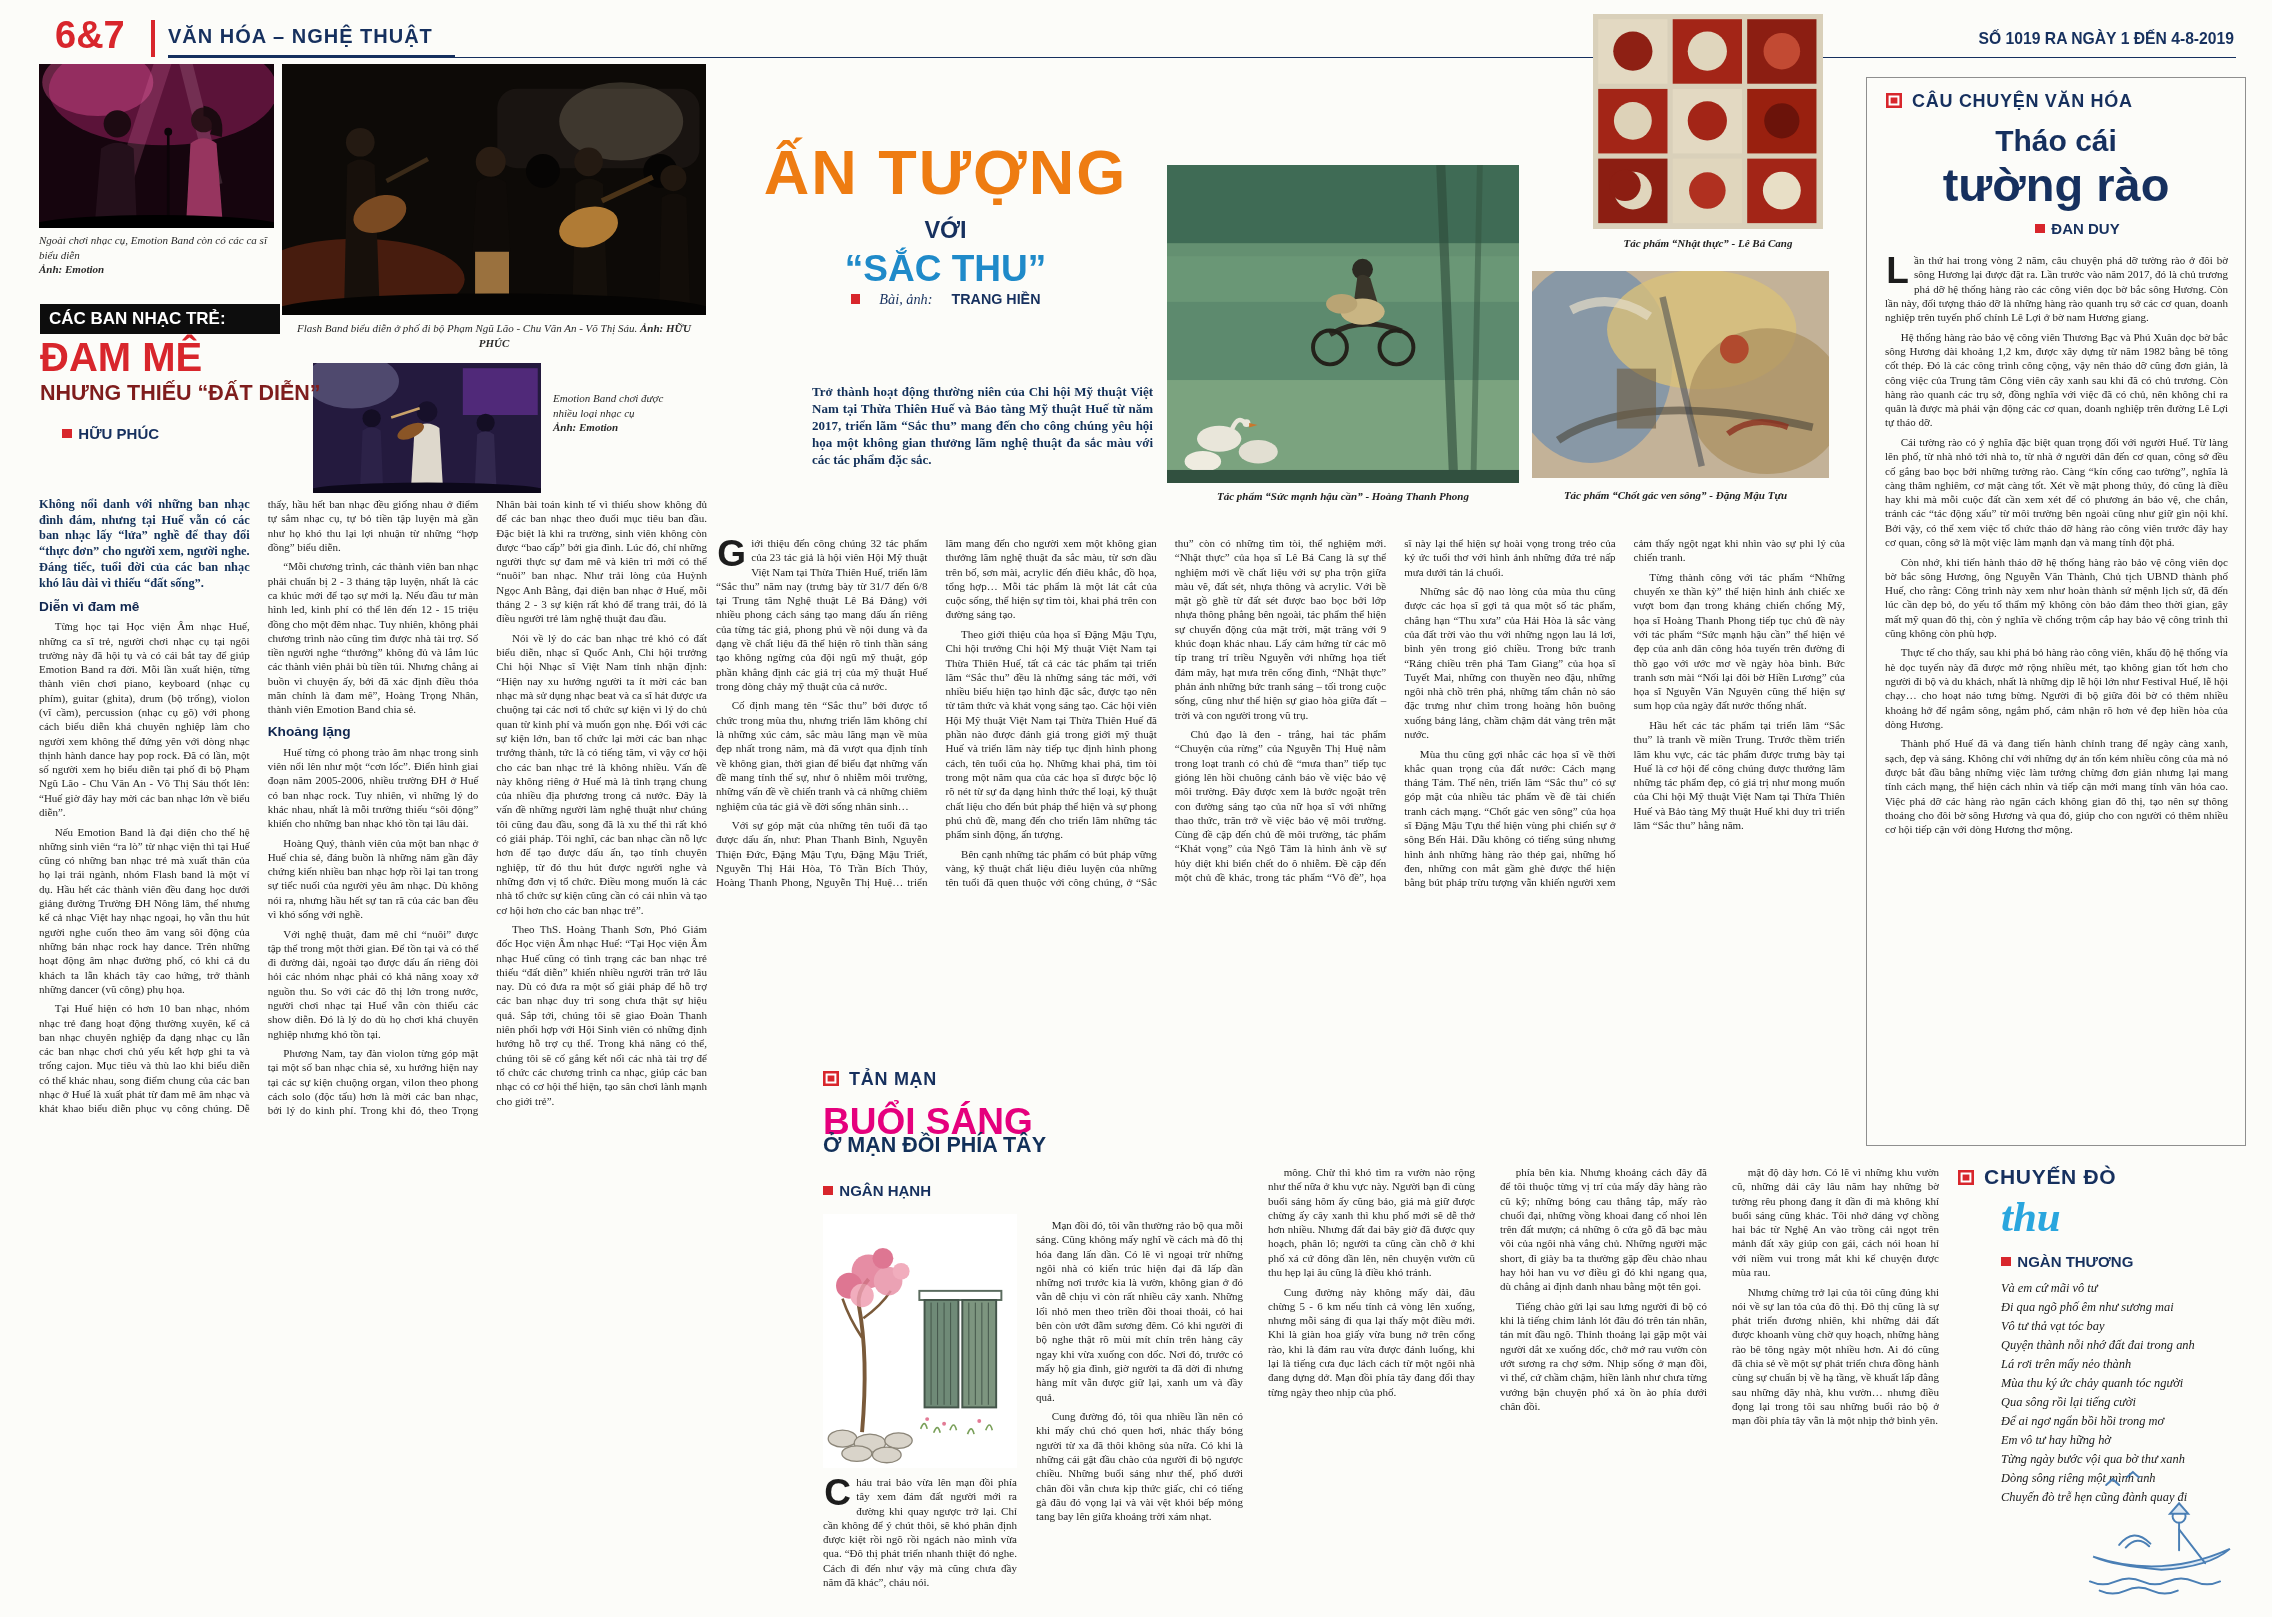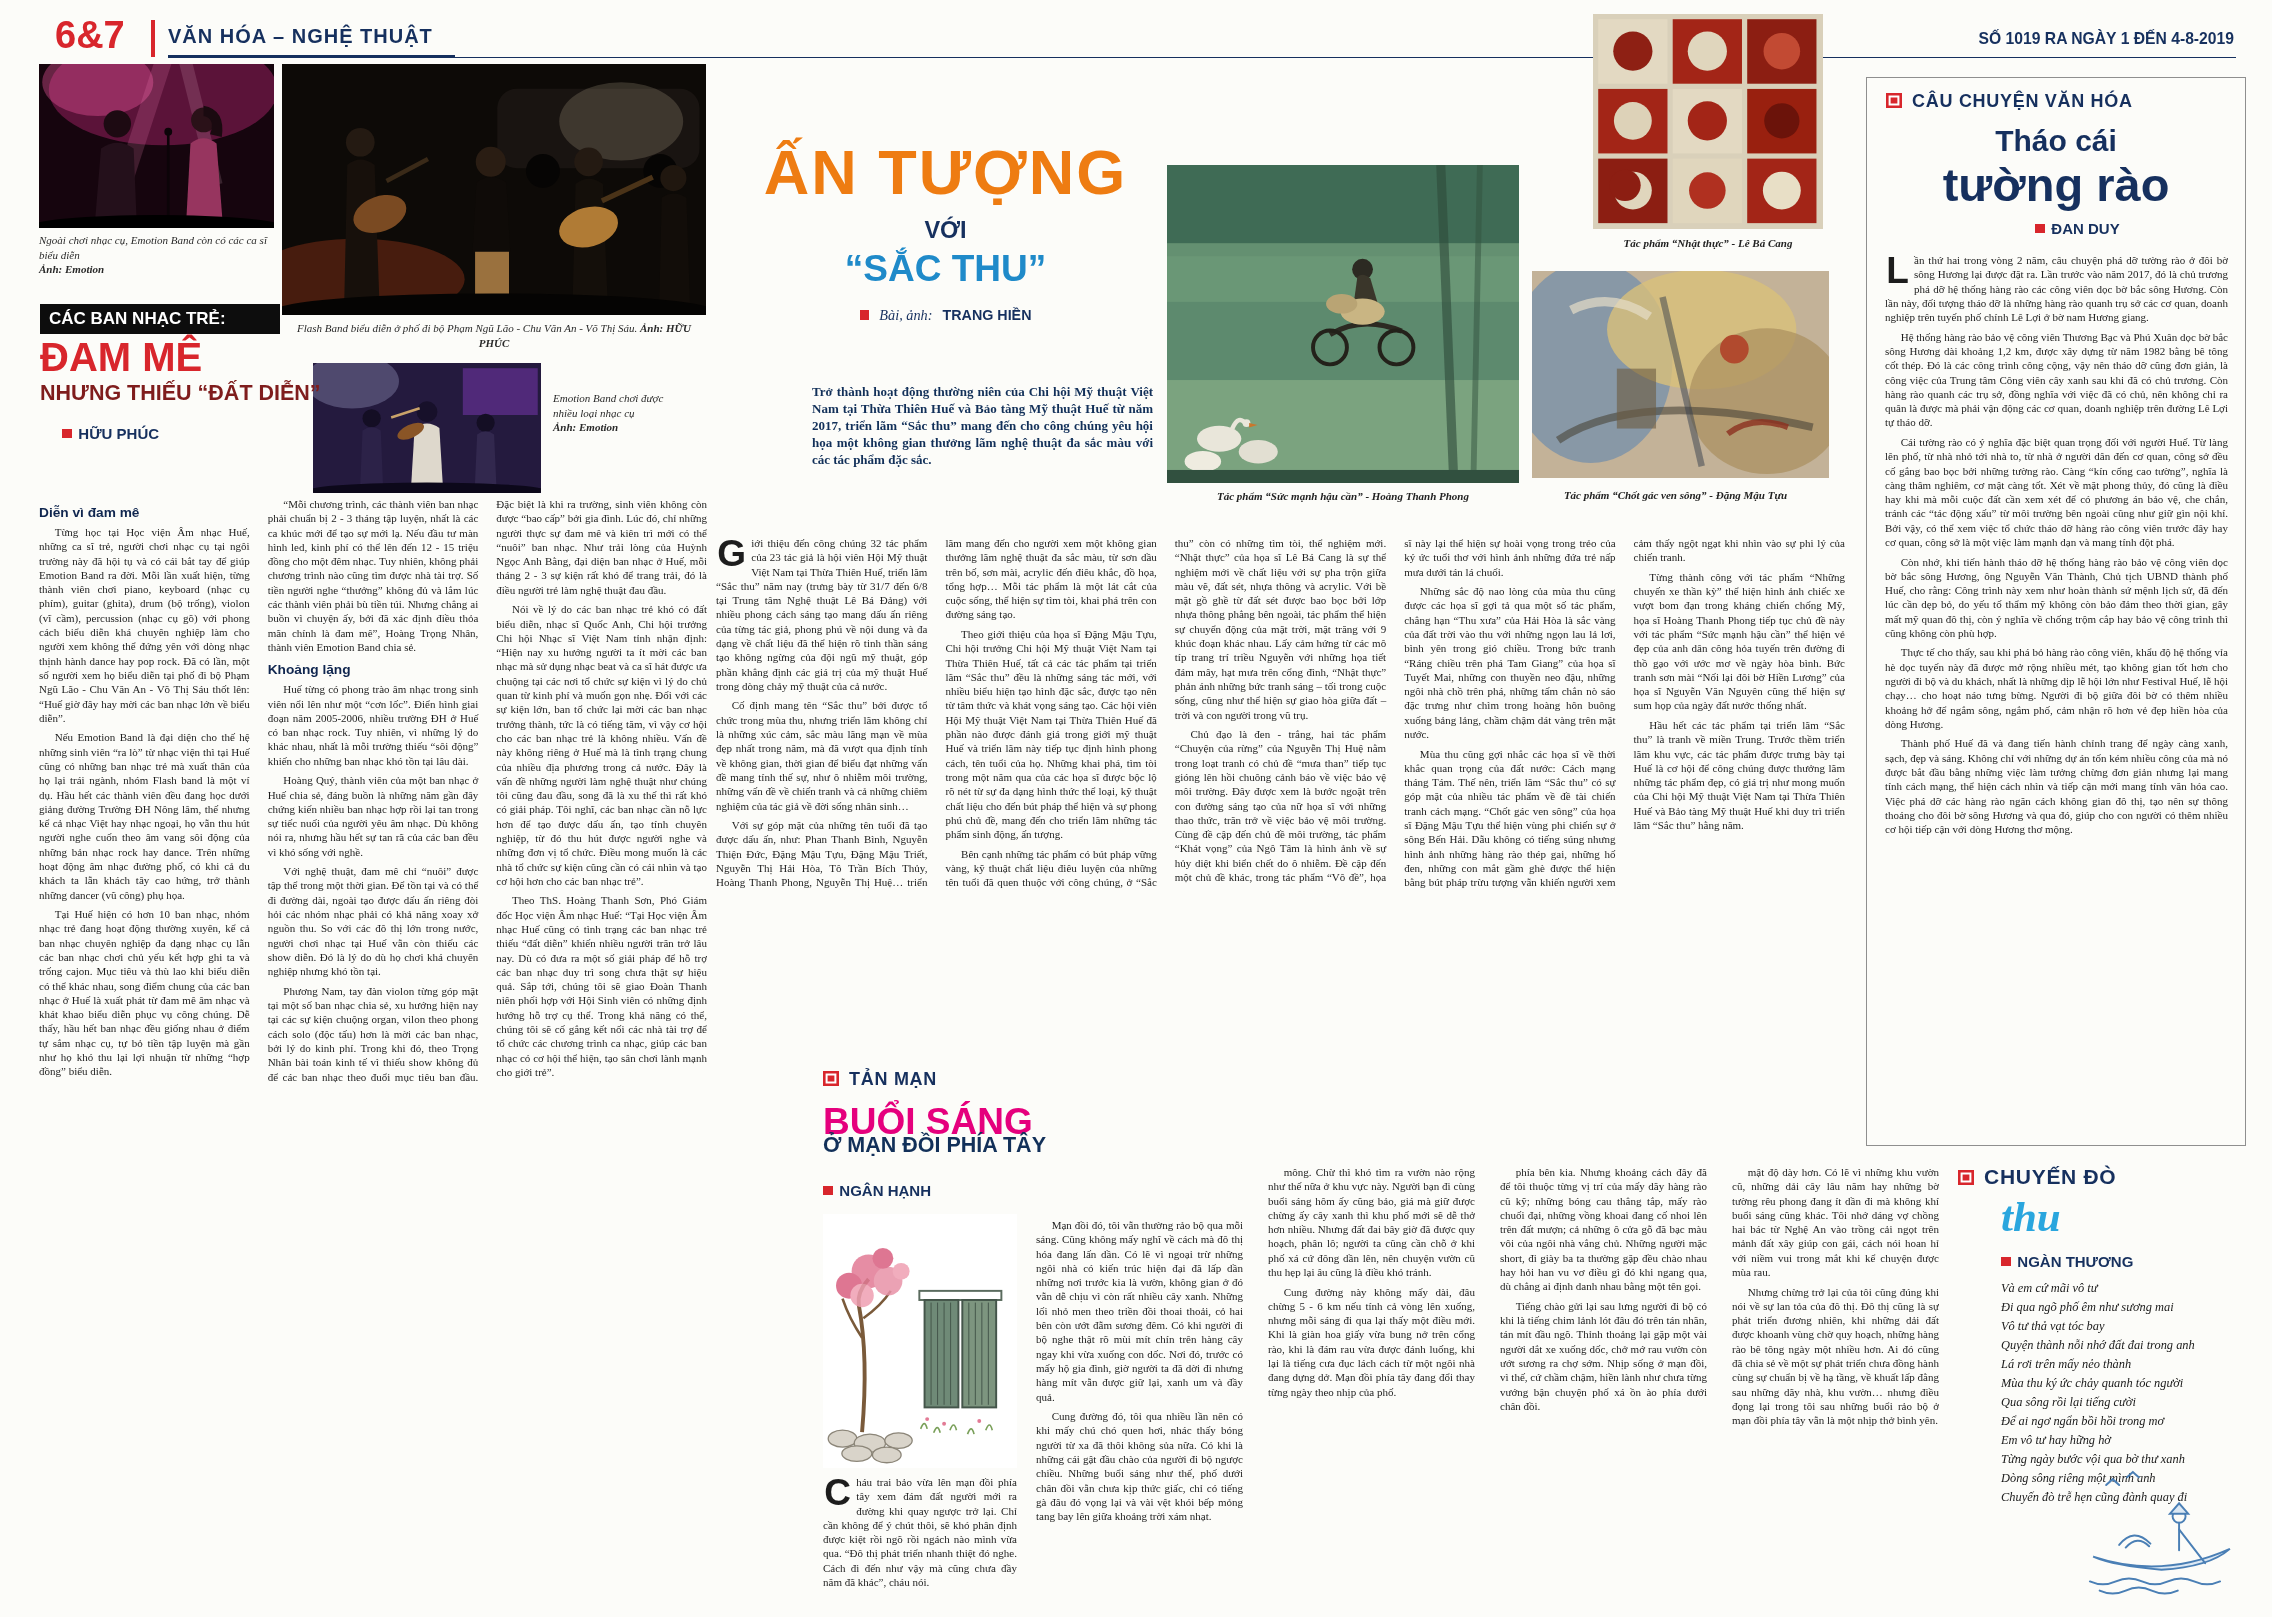--- a/index.html
+++ b/index.html
@@ -41,21 +41,21 @@
   
   .band-kicker{position:absolute;left:40px;top:304px;width:240px;height:30px;background:#0d0d0d;color:#fff;
                font:bold 17px/30px "Liberation Sans",sans-serif;text-align:left;padding-left:9px;box-sizing:border-box;}
   .band-title1{position:absolute;left:40px;top:335px;font:bold 40px "Liberation Sans",sans-serif;color:#d8262c;}
   .band-title2{position:absolute;left:40px;top:381px;font:bold 21.5px "Liberation Sans",sans-serif;color:#7f1d1d;white-space:nowrap;}
   
   .st-head{position:absolute;left:737px;top:136px;width:417px;text-align:center;}
   .st-l1{font:bold 63px "Liberation Sans",sans-serif;color:#ee7c12;letter-spacing:2px;}
   .st-l2{font:bold 23.5px "Liberation Sans",sans-serif;color:#16305e;margin-top:9px;}
   .st-l3{font:bold 37px "Liberation Sans",sans-serif;color:#1f8ac9;margin-top:3.9px;}
-  .st-byline{margin-top:17px;display:inline-flex;align-items:center;gap:10px;
+  .st-byline{margin-top:1px;display:inline-flex;align-items:center;gap:19px;
              font:bold 14.3px "Liberation Sans",sans-serif;color:#16305e;justify-content:center;}
   .st-byline .pref{font-weight:normal;font-style:italic;font-family:"Liberation Serif",serif;}
   .st-lead{position:absolute;left:812px;top:383px;width:341px;text-align:justify;
            font:bold 13px/17px "Liberation Serif",serif;color:#123059;}
   
   .fence-box{position:absolute;left:1866px;top:77px;width:380px;height:1069px;border:1.3px solid #8f8f8f;
              box-sizing:border-box;background:#fcfcf9;}
   .fence-kicker{position:absolute;left:1886px;top:91px;}
   .fence-t1{position:absolute;left:1886px;top:124px;width:340px;text-align:center;
             font:600 30px "Liberation Sans",sans-serif;color:#16305e;}
@@ -165,20 +165,21 @@
 
   <div class="band-kicker">CÁC BAN NHẠC TRẺ:</div>
   <div class="band-title1">ĐAM MÊ</div>
   <div class="band-title2">NHƯNG THIẾU “ĐẤT DIỄN”</div>
   <div class="byline" style="left:62px;top:425px;">
     <span class="sq"></span>
     <span>HỮU PHÚC</span>
   </div>
 
   <div class="body-cols" style="left:39px;top:497px;width:668px;height:1097px;column-count:3;">
+      <p class="para lead">Không nổi danh với những ban nhạc đình đám, nhưng tại Huế vẫn có các ban nhạc lấy “lửa” nghề để thay đổi “thực đơn” cho người xem, người nghe. Đáng tiếc, tuổi đời của các ban nhạc khó lâu dài vì thiếu “đất sống”.</p>
       <p class="para subhead">Diễn vì đam mê</p>
       <p class="para">Từng học tại Học viện Âm nhạc Huế, những ca sĩ trẻ, người chơi nhạc cụ tại ngôi trường này đã hội tụ và có cái bắt tay để giúp Emotion Band ra đời. Mỗi lần xuất hiện, từng thành viên chơi piano, keyboard (nhạc cụ phím), guitar (ghita), drum (bộ trống), violon (vĩ cầm), percussion (nhạc cụ gõ) với phong cách biểu diễn khá chuyên nghiệp làm cho người xem không thể đứng yên với dòng nhạc thịnh hành dance hay pop rock. Đã có lần, một số người xem họ biểu diễn tại phố đi bộ Phạm Ngũ Lão - Chu Văn An - Võ Thị Sáu thốt lên: “Huế giờ đây hay mời các ban nhạc lớn về biểu diễn”.</p>
       <p class="para">Nếu Emotion Band là đại diện cho thế hệ những sinh viên “ra lò” từ nhạc viện thì tại Huế cũng có những ban nhạc trẻ mà xuất thân của họ lại trái ngành, nhóm Flash band là một ví dụ. Hầu hết các thành viên đều đang học dưới giảng đường Trường ĐH Nông lâm, thế nhưng kể cả nhạc Việt hay nhạc ngoại, họ vẫn thu hút người nghe cuốn theo âm vang sôi động của những bản nhạc rock hay dance. Trên những hoạt động âm nhạc đường phố, có khi cả du khách ta lẫn khách tây cao hứng, trở thành những dancer (vũ công) phụ họa.</p>
       <p class="para">Tại Huế hiện có hơn 10 ban nhạc, nhóm nhạc trẻ đang hoạt động thường xuyên, kể cả ban nhạc chuyên nghiệp đa dạng nhạc cụ lẫn các ban nhạc chơi chủ yếu kết hợp ghi ta và trống cajon. Mục tiêu và thù lao khi biểu diễn có thể khác nhau, song điểm chung của các ban nhạc ở Huế là xuất phát từ đam mê âm nhạc và khát khao biểu diễn phục vụ công chúng. Dễ thấy, hầu hết ban nhạc đều giống nhau ở điểm tự sắm nhạc cụ, tự bỏ tiền tập luyện mà gần như họ khó thu lại lợi nhuận từ những “hợp đồng” biểu diễn.</p>
       <p class="para">“Mỗi chương trình, các thành viên ban nhạc phải chuẩn bị 2 - 3 tháng tập luyện, nhất là các ca khúc mới để tạo sự mới lạ. Nếu đầu tư màn hình led, kinh phí có thể lên đến 12 - 15 triệu đồng cho một đêm nhạc. Tuy nhiên, không phải chương trình nào cũng tìm được nhà tài trợ. Số tiền người nghe “thưởng” không đủ và lắm lúc các thành viên phải bù tiền túi. Nhưng chẳng ai buồn vì chuyện ấy, bởi đã xác định điều thỏa mãn chính là đam mê”, Hoàng Trọng Nhân, thành viên Emotion Band chia sẻ.</p>
       <p class="para subhead">Khoảng lặng</p>
       <p class="para">Huế từng có phong trào âm nhạc trong sinh viên nổi lên như một “cơn lốc”. Điển hình giai đoạn năm 2005-2006, nhiều trường ĐH ở Huế có ban nhạc rock. Tuy nhiên, vì những lý do khác nhau, nhất là mỗi trường thiếu “sôi động” khiến cho những ban nhạc khó tồn tại lâu dài.</p>
       <p class="para">Hoàng Quý, thành viên của một ban nhạc ở Huế chia sẻ, đáng buồn là những năm gần đây chứng kiến nhiều ban nhạc hợp rồi lại tan trong sự tiếc nuối của người yêu âm nhạc. Dù không nói ra, nhưng hầu hết sự tan rã của các ban đều vì khó sống với nghề.</p>
       <p class="para">Với nghệ thuật, đam mê chỉ “nuôi” được tập thể trong một thời gian. Để tồn tại và có thể đi đường dài, ngoài tạo được dấu ấn riêng đòi hỏi các nhóm nhạc phải có khả năng xoay xở nguồn thu. So với các đô thị lớn trong nước, người chơi nhạc tại Huế vẫn còn thiếu các show diễn. Đó là lý do dù họ chơi khá chuyên nghiệp nhưng khó tồn tại.</p>
       <p class="para">Phương Nam, tay đàn violon từng góp mặt tại một số ban nhạc chia sẻ, xu hướng hiện nay tại các sự kiện chuộng organ, vilon theo phong cách solo (độc tấu) hơn là mời các ban nhạc, bởi lý do kinh phí. Trong khi đó, theo Trọng Nhân bài toán kinh tế vì thiếu show không đủ để các ban nhạc theo đuổi mục tiêu ban đầu. Đặc biệt là khi ra trường, sinh viên không còn được “bao cấp” bởi gia đình. Lúc đó, chỉ những người thực sự đam mê và kiên trì mới có thể “nuôi” ban nhạc. Như trải lòng của Huỳnh Ngọc Anh Bằng, đại diện ban nhạc ở Huế, mỗi tháng 2 - 3 sự kiện rất khó để trang trải, đó là điều người trẻ làm nghệ thuật đau đầu.</p>

